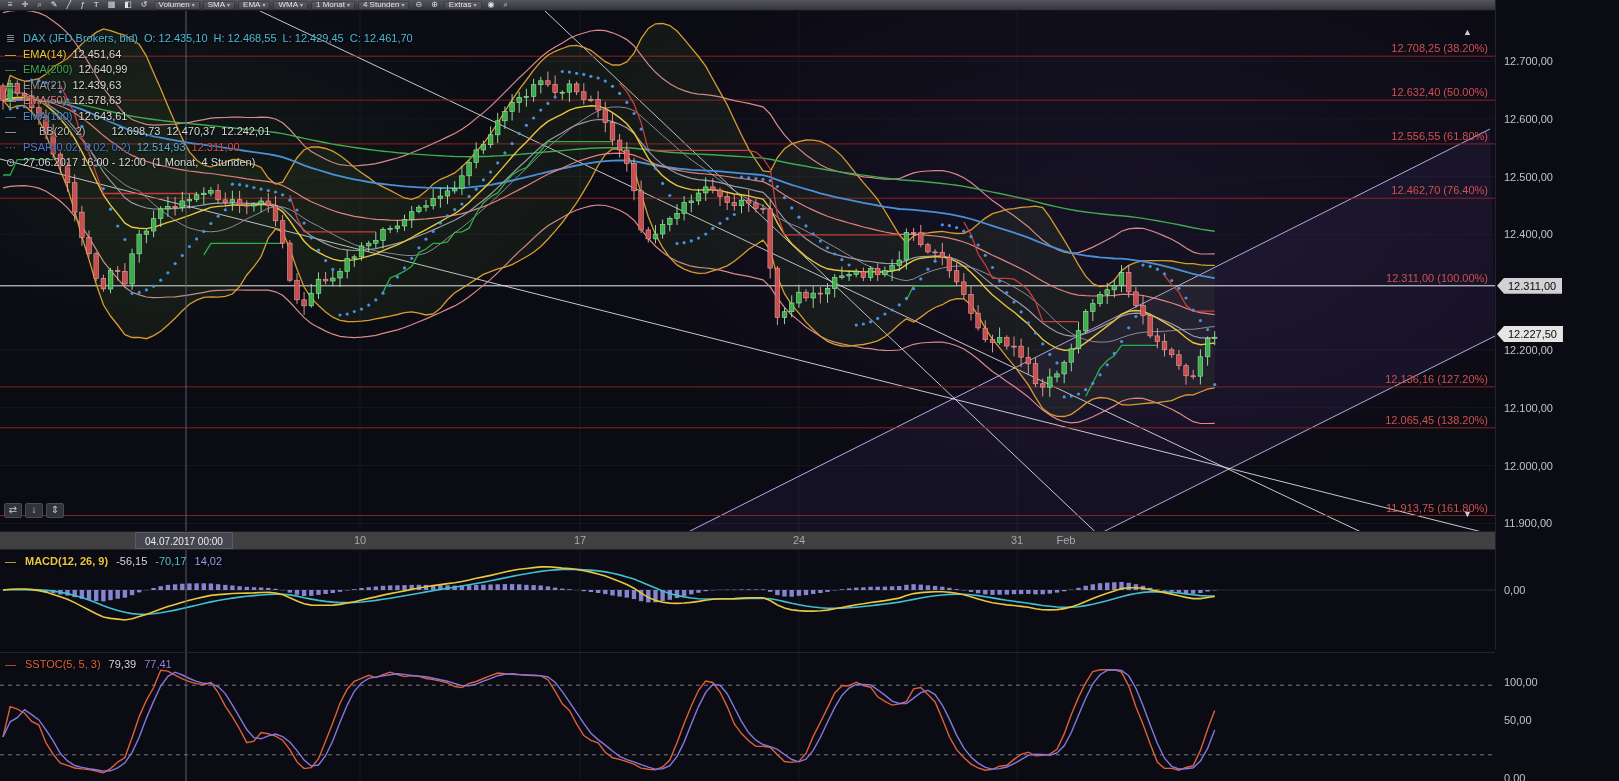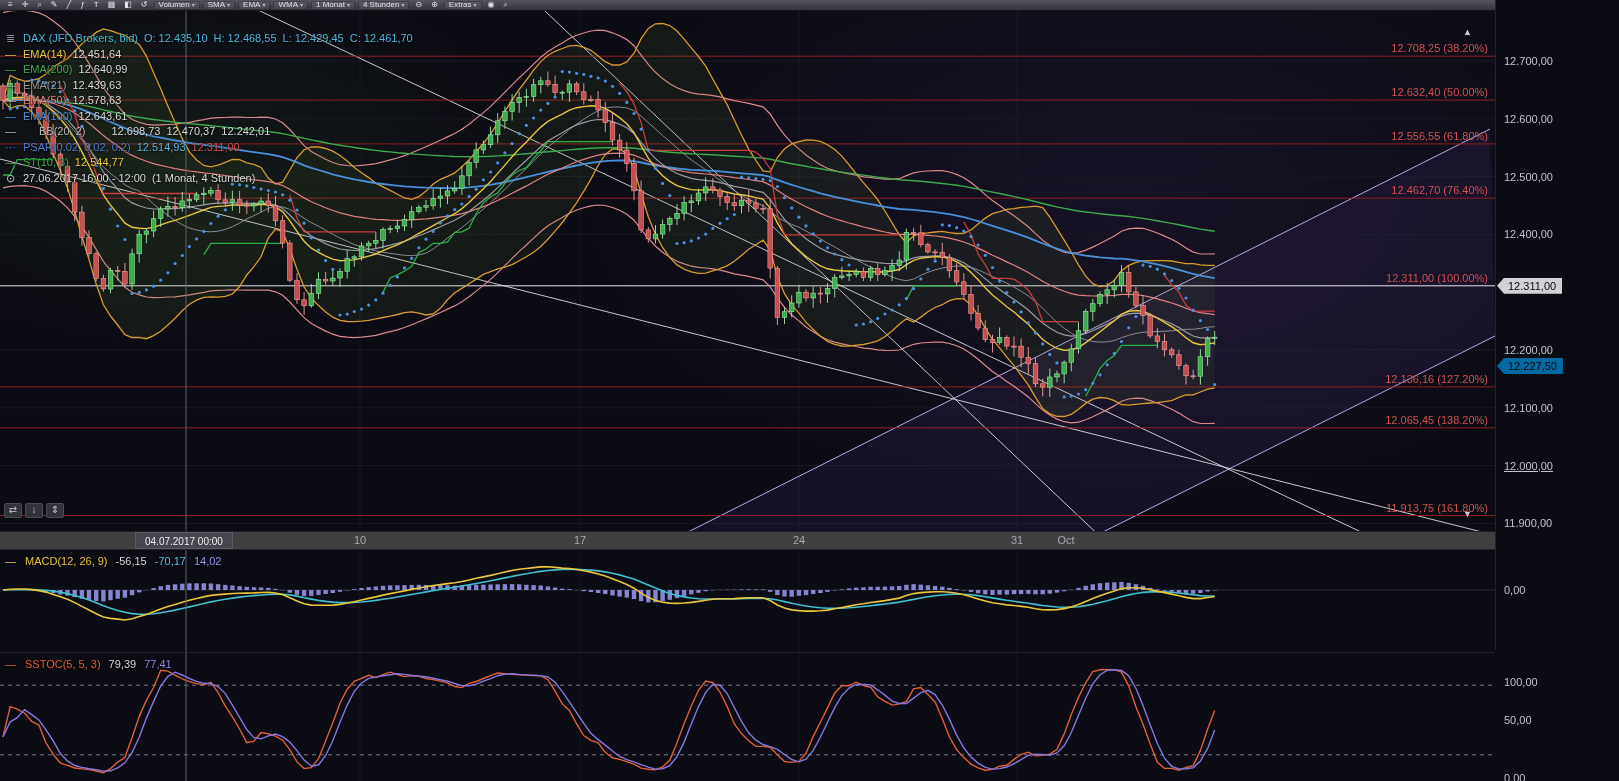--- a/index.html
+++ b/index.html
@@ -22,21 +22,21 @@
   .time-axis{position:absolute;top:531px;left:0;width:1495px;height:18px;background:#404040;border-top:1px solid #1e1e28;font-size:11px;color:#a8a8b2;}
   .time-label{position:absolute;top:2px;transform:translateX(-50%);}
   .tooltip{position:absolute;left:135px;top:0;height:17px;line-height:13px;padding:2px 9px;background:#46464e;color:#ececf0;font-size:10px;border:1px solid #5a5a64;white-space:nowrap;}
   .panel{position:absolute;left:0;width:1495px;background:#0b0b13;border-top:1px solid #23232d;}
   .panel-legend{position:absolute;top:5px;left:4px;font-size:11px;white-space:nowrap;text-shadow:0 1px 2px #000;}
   .panel-legend span{margin-right:8px;}
   .price-axis{position:absolute;top:0;left:1495px;width:124px;height:650px;background:#0b0b13;border-left:1px solid #23232d;font-size:11px;color:#c2c2cc;}
   .tick{position:absolute;left:8px;transform:translateY(-50%);white-space:nowrap;}
   .badge{position:absolute;left:1497px;height:16px;line-height:16px;padding:0 6px 0 11px;font-size:11px;color:#0a0a0a;clip-path:polygon(0 50%,7px 0,100% 0,100% 100%,7px 100%);z-index:5;white-space:nowrap;}
   .badge.gray{background:#d2d2d6;}
-  .badge.green{background:#0369a1;margin-top:32px;}
+  .badge.green{background:#e5e5e5;}
   .nav-buttons{position:absolute;left:4px;top:492px;display:flex;gap:3px;z-index:4;}
   .nav-btn{width:18px;height:15px;background:#32323a;border:1px solid #4a4a52;border-radius:2px;color:#c8c8d0;font-size:10px;line-height:12px;text-align:center;}
   .edge-marker{position:absolute;color:#cfcfd6;font-size:9px;line-height:9px;text-align:center;z-index:3;}
 </style>
 </head>
 <body>
 
 <div class="app">
   <div class="toolbar" id="toolbar">
       <div class="tb-icon">≡</div>
@@ -640,39 +640,38 @@
       </svg>
     <div class="legend" id="legend">
         <div class="legend-row"><span class="marker" style="color: rgb(138, 138, 149);">≣</span><span style="color: rgb(77, 184, 216);">DAX (JFD Brokers, bid)</span><span style="color: rgb(77, 184, 216);">O: 12.435,10</span><span style="color: rgb(77, 184, 216);">H: 12.468,55</span><span style="color: rgb(77, 184, 216);">L: 12.429,45</span><span style="color: rgb(77, 184, 216);">C: 12.461,70</span></div>
         <div class="legend-row"><span class="marker" style="color: rgb(232, 198, 61);">—</span><span style="color: rgb(232, 198, 61);">EMA(14)</span><span style="color: rgb(216, 216, 216);">12.451,64</span></div>
         <div class="legend-row"><span class="marker" style="color: rgb(63, 170, 79);">—</span><span style="color: rgb(63, 170, 79);">EMA(200)</span><span style="color: rgb(216, 216, 216); text-align: center;">12.640,99</span></div>
         <div class="legend-row"><span class="marker" style="color: rgb(154, 154, 165);">—</span><span style="color: rgb(154, 154, 165);">EMA(21)</span><span style="color: rgb(216, 216, 216);">12.439,63</span></div>
         <div class="legend-row"><span class="marker" style="color: rgb(224, 128, 128);">—</span><span style="color: rgb(224, 128, 128);">EMA(50)</span><span style="color: rgb(216, 216, 216);">12.578,63</span></div>
         <div class="legend-row"><span class="marker" style="color: rgb(74, 144, 217);">—</span><span style="color: rgb(74, 144, 217);">EMA(100)</span><span style="color: rgb(216, 216, 216);">12.643,61</span></div>
         <div class="legend-row"><span class="marker" style="color: rgb(184, 184, 192);">—</span><span style="color: rgb(184, 184, 192); padding-left: 16px;">BB(20, 2)</span><span style="color: rgb(216, 216, 216); padding-left: 20px;">12.698,73</span><span style="color: rgb(216, 216, 216);">12.470,37</span><span style="color: rgb(216, 216, 216);">12.242,01</span></div>
         <div class="legend-row"><span class="marker" style="color: rgb(74, 123, 213);">⋯</span><span style="color: rgb(74, 123, 213);">PSAR(0.02, 0.02, 0.2)</span><span style="color: rgb(90, 176, 224);">12.514,93</span><span style="color: rgb(208, 80, 80);">12.311,00</span></div>
-        <div class="legend-row"><span class="marker" style="color: rgb(63, 174, 74);">—</span><span style="color: rgb(63, 174, 74);">ST(10, 3)</span><span style="color: rgb(232, 198, 61);">12.544,77</span></div>
         <div class="legend-row"><span class="marker" style="color: rgb(200, 200, 208);">⊙</span><span style="color: rgb(216, 216, 216);">27.06.2017 16:00 - 12:00</span><span style="color: rgb(216, 216, 216);">(1 Monat, 4 Stunden)</span></div>
       </div>
     <div class="nav-buttons" id="navBtns">
         <div class="nav-btn">⇄</div>
         <div class="nav-btn">↓</div>
         <div class="nav-btn">⇕</div>
       </div>
     <div class="edge-marker" style="left:1463px;top:17px">▲</div>
     <div class="edge-marker" style="left:1463px;top:499px">▼</div>
   </div>
 
   <div class="time-axis" id="timeAxis">
     <div class="tooltip">04.07.2017 00:00</div>
   <div class="time-label" style="left: 360px;">10</div>
       <div class="time-label" style="left: 580px;">17</div>
       <div class="time-label" style="left: 799px;">24</div>
       <div class="time-label" style="left: 1017px;">31</div>
-      <div class="time-label" style="left: 1066px;">Oct</div>
+      <div class="time-label" style="left: 1066px;">Feb</div>
     </div>
 
   <div class="panel" style="top:549px;height:103px">
     <svg id="macdSvg" width="1495" height="102">
         <line x1="360" y1="0" x2="360" y2="102" stroke="#181822"></line>
         <line x1="580" y1="0" x2="580" y2="102" stroke="#181822"></line>
         <line x1="799" y1="0" x2="799" y2="102" stroke="#181822"></line>
         <line x1="1017" y1="0" x2="1017" y2="102" stroke="#181822"></line>
         <line x1="0" y1="40" x2="1495" y2="40" stroke="#2c2c38"></line>
         <g>
@@ -844,21 +843,21 @@
           <rect x="1183.8" y="40.0" width="4.4" height="3.5" fill="#9a9af2" fill-opacity="0.85"></rect>
           <rect x="1191.0" y="40.0" width="4.4" height="3.8" fill="#9a9af2" fill-opacity="0.85"></rect>
           <rect x="1198.2" y="40.0" width="4.4" height="3.0" fill="#9a9af2" fill-opacity="0.85"></rect>
           <rect x="1205.4" y="40.0" width="4.4" height="1.5" fill="#9a9af2" fill-opacity="0.85"></rect>
           <rect x="1212.5" y="40.0" width="4.4" height="0.4" fill="#9a9af2" fill-opacity="0.85"></rect>
         </g>
         <path d="M3.0 40.0 L10.2 39.8 L17.3 39.7 L24.5 39.5 L31.7 39.6 L38.9 39.8 L46.0 40.2 L53.2 41.1 L60.4 42.2 L67.5 43.6 L74.7 45.4 L81.9 47.6 L89.0 50.1 L96.2 52.8 L103.4 55.7 L110.5 58.2 L117.7 60.4 L124.9 62.3 L132.1 63.6 L139.2 64.2 L146.4 64.3 L153.6 63.8 L160.7 62.8 L167.9 61.5 L175.1 60.1 L182.3 58.5 L189.4 56.9 L196.6 55.2 L203.8 53.5 L210.9 51.9 L218.1 50.5 L225.3 49.2 L232.4 48.1 L239.6 47.1 L246.8 46.3 L253.9 45.6 L261.1 45.0 L268.3 44.5 L275.5 44.2 L282.6 44.3 L289.8 44.9 L297.0 46.1 L304.1 47.7 L311.3 49.1 L318.5 50.4 L325.6 51.4 L332.8 52.1 L340.0 52.6 L347.2 52.6 L354.3 52.5 L361.5 52.0 L368.7 51.2 L375.8 50.4 L383.0 49.3 L390.2 48.2 L397.4 47.0 L404.5 45.8 L411.7 44.5 L418.9 43.2 L426.0 41.9 L433.2 40.7 L440.4 39.4 L447.5 38.3 L454.7 37.2 L461.9 36.0 L469.1 34.8 L476.2 33.5 L483.4 32.2 L490.6 30.8 L497.7 29.4 L504.9 27.9 L512.1 26.4 L519.2 25.0 L526.4 23.7 L533.6 22.5 L540.8 21.4 L547.9 20.5 L555.1 19.9 L562.3 19.5 L569.4 19.3 L576.6 19.4 L583.8 19.7 L590.9 20.1 L598.1 20.9 L605.3 21.9 L612.5 23.3 L619.6 24.9 L626.8 26.9 L634.0 29.1 L641.1 31.9 L648.3 35.0 L655.5 38.1 L662.6 40.9 L669.8 43.4 L677.0 45.4 L684.1 46.9 L691.3 48.0 L698.5 48.7 L705.7 49.0 L712.8 49.1 L720.0 49.0 L727.2 49.0 L734.3 48.9 L741.5 48.7 L748.7 48.5 L755.9 48.4 L763.0 48.3 L770.2 48.7 L777.4 50.0 L784.5 51.6 L791.7 53.3 L798.9 54.7 L806.0 56.0 L813.2 57.0 L820.4 57.8 L827.5 58.2 L834.7 58.3 L841.9 58.2 L849.1 57.8 L856.2 57.2 L863.4 56.5 L870.6 55.7 L877.7 54.9 L884.9 54.0 L892.1 53.1 L899.3 52.1 L906.4 50.8 L913.6 49.4 L920.8 48.0 L927.9 46.8 L935.1 45.8 L942.3 45.0 L949.4 44.4 L956.6 44.2 L963.8 44.3 L971.0 44.8 L978.1 45.6 L985.3 46.7 L992.5 47.9 L999.6 49.1 L1006.8 50.3 L1014.0 51.3 L1021.1 52.3 L1028.3 53.3 L1035.5 54.4 L1042.7 55.5 L1049.8 56.3 L1057.0 57.0 L1064.2 57.3 L1071.3 57.2 L1078.5 56.7 L1085.7 55.6 L1092.8 54.2 L1100.0 52.5 L1107.2 50.7 L1114.3 48.7 L1121.5 46.7 L1128.7 44.9 L1135.9 43.5 L1143.0 42.4 L1150.2 41.9 L1157.4 41.7 L1164.5 41.9 L1171.7 42.3 L1178.9 43.0 L1186.0 43.9 L1193.2 44.8 L1200.4 45.6 L1207.6 46.0 L1214.7 46.1" fill="none" stroke="#3fbfcf" stroke-width="1.6"></path>
         <path d="M3.0 40.0 L10.2 39.2 L17.3 39.0 L24.5 39.0 L31.7 39.6 L38.9 40.6 L46.0 42.1 L53.2 44.4 L60.4 46.7 L67.5 49.2 L74.7 52.6 L81.9 56.4 L89.0 60.0 L96.2 63.8 L103.4 67.1 L110.5 68.4 L117.7 69.1 L124.9 70.0 L132.1 68.8 L139.2 66.6 L146.4 64.4 L153.6 61.8 L160.7 59.0 L167.9 56.5 L175.1 54.4 L182.3 52.2 L189.4 50.3 L196.6 48.5 L203.8 46.9 L210.9 45.4 L218.1 44.6 L225.3 44.1 L232.4 43.5 L239.6 43.3 L246.8 43.1 L253.9 42.9 L261.1 42.5 L268.3 42.4 L275.5 43.0 L282.6 44.6 L289.8 47.7 L297.0 51.0 L304.1 53.7 L311.3 55.1 L318.5 55.3 L325.6 55.3 L332.8 55.1 L340.0 54.4 L347.2 53.0 L354.3 51.7 L361.5 50.0 L368.7 48.4 L375.8 46.9 L383.0 45.1 L390.2 43.6 L397.4 42.3 L404.5 40.9 L411.7 39.4 L418.9 38.0 L426.0 36.8 L433.2 35.6 L440.4 34.6 L447.5 33.6 L454.7 32.8 L461.9 31.5 L469.1 30.0 L476.2 28.3 L483.4 26.9 L490.6 25.4 L497.7 23.7 L504.9 22.0 L512.1 20.5 L519.2 19.3 L526.4 18.5 L533.6 17.6 L540.8 16.9 L547.9 16.8 L555.1 17.4 L562.3 18.1 L569.4 18.5 L576.6 19.5 L583.8 20.8 L590.9 22.1 L598.1 23.9 L605.3 26.0 L612.5 28.8 L619.6 31.5 L626.8 34.5 L634.0 38.2 L641.1 43.1 L648.3 47.4 L655.5 50.4 L662.6 52.2 L669.8 53.1 L677.0 53.4 L684.1 53.0 L691.3 52.4 L698.5 51.4 L705.7 50.2 L712.8 49.3 L720.0 48.8 L727.2 48.7 L734.3 48.6 L741.5 48.1 L748.7 47.8 L755.9 47.8 L763.0 47.7 L770.2 50.5 L777.4 55.0 L784.5 58.1 L791.7 59.9 L798.9 60.6 L806.0 61.1 L813.2 61.1 L820.4 60.8 L827.5 60.1 L834.7 58.8 L841.9 57.5 L849.1 56.1 L856.2 54.8 L863.4 53.8 L870.6 52.5 L877.7 51.6 L884.9 50.6 L892.1 49.4 L899.3 48.1 L906.4 45.6 L913.6 43.6 L920.8 42.6 L927.9 42.1 L935.1 41.7 L942.3 41.7 L949.4 42.3 L956.6 43.3 L963.8 44.7 L971.0 46.7 L978.1 48.9 L985.3 51.1 L992.5 52.8 L999.6 53.8 L1006.8 54.9 L1014.0 55.5 L1021.1 56.4 L1028.3 57.2 L1035.5 58.7 L1042.7 59.8 L1049.8 59.9 L1057.0 59.6 L1064.2 58.6 L1071.3 56.9 L1078.5 54.5 L1085.7 51.4 L1092.8 48.5 L1100.0 45.7 L1107.2 43.2 L1114.3 41.0 L1121.5 38.6 L1128.7 37.7 L1135.9 37.7 L1143.0 38.2 L1150.2 39.7 L1157.4 41.1 L1164.5 42.6 L1171.7 44.1 L1178.9 45.7 L1186.0 47.4 L1193.2 48.6 L1200.4 48.6 L1207.6 47.5 L1214.7 46.5" fill="none" stroke="#e8c63d" stroke-width="1.6"></path>
         <line x1="186" y1="0" x2="186" y2="102" stroke="#5f5f6b"></line>
       </svg>
-    <div class="panel-legend" id="macdLegend"><span class="marker" style="color: rgb(232, 198, 61);">—</span><span style="color: rgb(232, 198, 61);">MACD(12, 26, 9)</span><span style="color: rgb(216, 216, 216);">-56,15</span><span style="color: rgb(79, 195, 217);">-70,17</span><span style="color: rgb(154, 154, 242);">14,02</span></div>
+    <div class="panel-legend" id="macdLegend"><span class="marker" style="color: rgb(232, 198, 61);">—</span><span style="color: rgb(232, 198, 61); font-weight: bold;">MACD(12, 26, 9)</span><span style="color: rgb(216, 216, 216);">-56,15</span><span style="color: rgb(79, 195, 217);">-70,17</span><span style="color: rgb(154, 154, 242);">14,02</span></div>
   </div>
 
   <div class="panel" style="top:652px;height:94px">
     <svg id="stocSvg" width="1495" height="128">
         <line x1="360" y1="0" x2="360" y2="128" stroke="#181822"></line>
         <line x1="580" y1="0" x2="580" y2="128" stroke="#181822"></line>
         <line x1="799" y1="0" x2="799" y2="128" stroke="#181822"></line>
         <line x1="1017" y1="0" x2="1017" y2="128" stroke="#181822"></line>
         <line x1="0" y1="32.2" x2="1495" y2="32.2" stroke="#a8a8b4" stroke-dasharray="4 4" opacity="0.7"></line>
         <line x1="0" y1="101.8" x2="1495" y2="101.8" stroke="#a8a8b4" stroke-dasharray="4 4" opacity="0.7"></line>
@@ -869,21 +868,21 @@
     <div class="panel-legend" id="stocLegend"><span class="marker" style="color: rgb(223, 95, 58);">—</span><span style="color: rgb(223, 95, 58);">SSTOC(5, 5, 3)</span><span style="color: rgb(216, 216, 216);">79,39</span><span style="color: rgb(144, 128, 224);">77,41</span></div>
   </div>
 
   <div class="price-axis" id="priceAxis">
       <div class="tick" style="top: 61px;">12.700,00</div>
       <div class="tick" style="top: 118.8px;">12.600,00</div>
       <div class="tick" style="top: 176.6px; text-align: center;">12.500,00</div>
       <div class="tick" style="top: 234.4px;">12.400,00</div>
       <div class="tick" style="top: 350px;">12.200,00</div>
       <div class="tick" style="top: 407.8px;">12.100,00</div>
-      <div class="tick" style="top: 465.6px; text-decoration: underline;">12.000,00</div>
+      <div class="tick" style="top: 465.6px;">12.000,00</div>
       <div class="tick" style="top: 523.4px;">11.900,00</div>
       <div class="tick" style="top: 590px;">0,00</div>
       <div class="tick" style="top: 662px; margin-top: 20px;">100,00</div>
       <div class="tick" style="top: 720px;">50,00</div>
       <div class="tick" style="top: 778px;">0,00</div>
     </div>
 
   <div class="badge gray" id="badgeGray" style="top: 277.842px;">12.311,00</div>
   <div class="badge green" id="badgeGreen" style="top: 326.105px;">12.227,50</div>
 </div>

